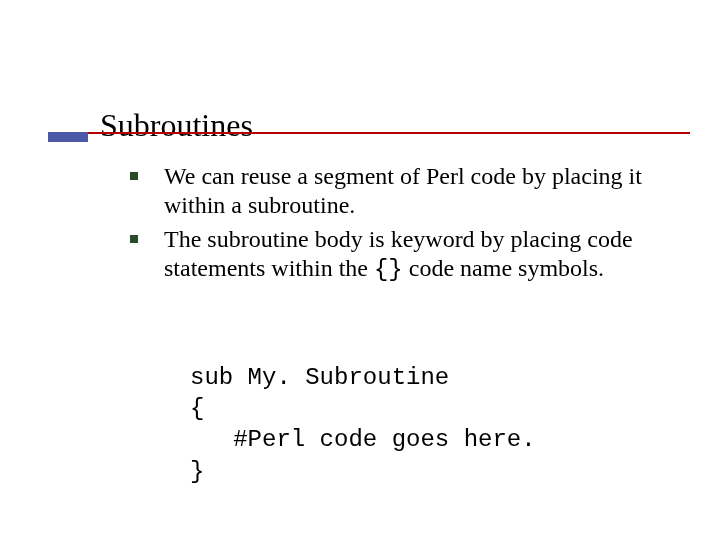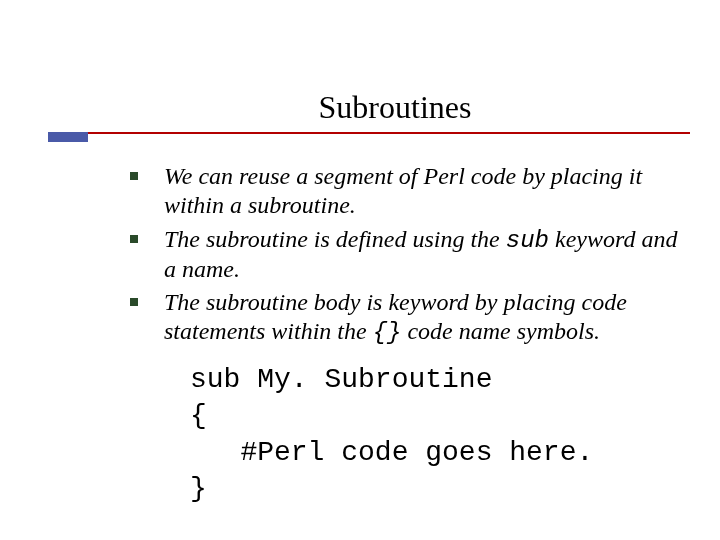--- a/index.html
+++ b/index.html
@@ -13,23 +13,22 @@
   }
   .slide {
     position: relative;
     width: 720px;
     height: 540px;
     box-sizing: border-box;
   }
   .title-wrap {
     position: absolute;
     left: 100px;
-    top: 90px;
+    top: 108px;
     right: 30px;
-    text-align: center;
   }
   .title {
     font-size: 32px;
     font-weight: 400;
     margin: 0 0 6px 0;
     line-height: 1.1;
   }
   .rule-red {
     position: absolute;
     left: 48px;
@@ -51,40 +50,39 @@
     left: 130px;
     right: 40px;
     top: 162px;
   }
   .item {
     position: relative;
     font-size: 24px;
     line-height: 1.22;
     margin-bottom: 4px;
     padding-left: 34px;
-    font-style: italic;
   }
   .bullet {
     position: absolute;
     left: 0;
     top: 10px;
     width: 8px;
     height: 8px;
     background: #2a4a2a;
   }
   code.inline {
     font-family: "Courier New", Courier, monospace;
     font-size: 24px;
   }
   .codeblock {
     position: absolute;
     left: 190px;
     top: 362px;
     font-family: "Courier New", Courier, monospace;
-    font-size: 28px;
+    font-size: 24px;
     line-height: 1.3;
     white-space: pre;
   }
 </style>
 </head>
 <body>
 
 <div class="slide">
 
   <div class="title-wrap">
@@ -94,24 +92,20 @@
   <div class="rule-red"></div>
   <div class="rule-blue"></div>
 
   <div class="body-list">
 
     <div class="item">
       <span class="bullet"></span>
       <span>We can reuse a segment of Perl code by placing it within a subroutine.</span>
     </div>
 
-    <div class="item">
-      <span class="bullet"></span>
-      <span>The subroutine is defined using the </span><code class="inline">sub</code><span> keyword and a name.</span>
-    </div>
 
     <div class="item">
       <span class="bullet"></span>
       <span>The subroutine body is keyword by placing code statements within the </span><code class="inline">{}</code><span> code name symbols.</span>
     </div>
 
   </div>
 
   <div class="codeblock"><span>sub My. Subroutine</span>
 <span>{</span>

